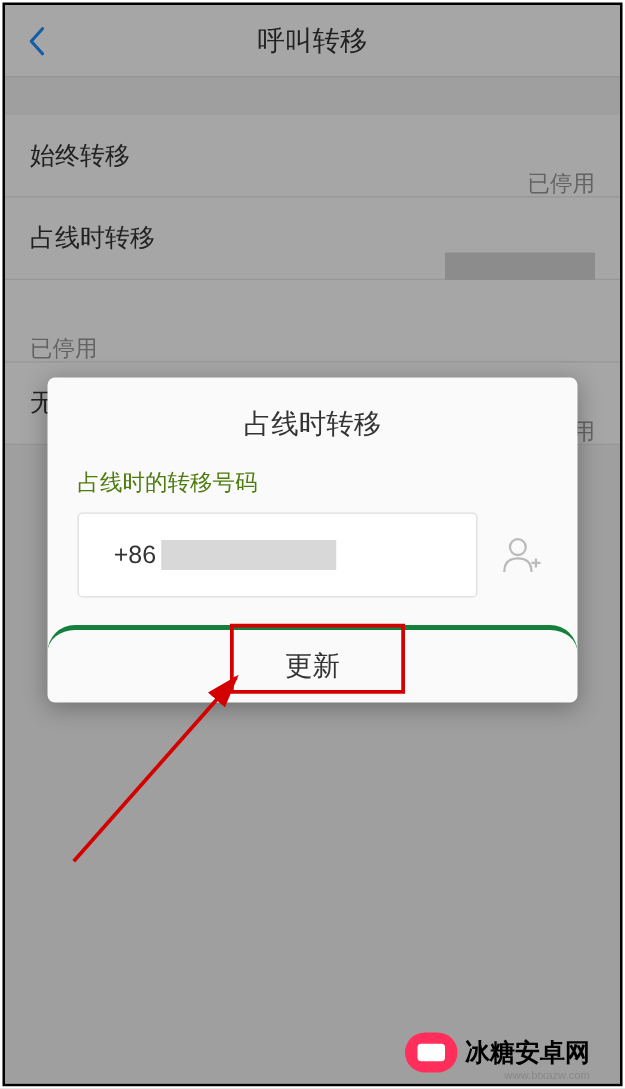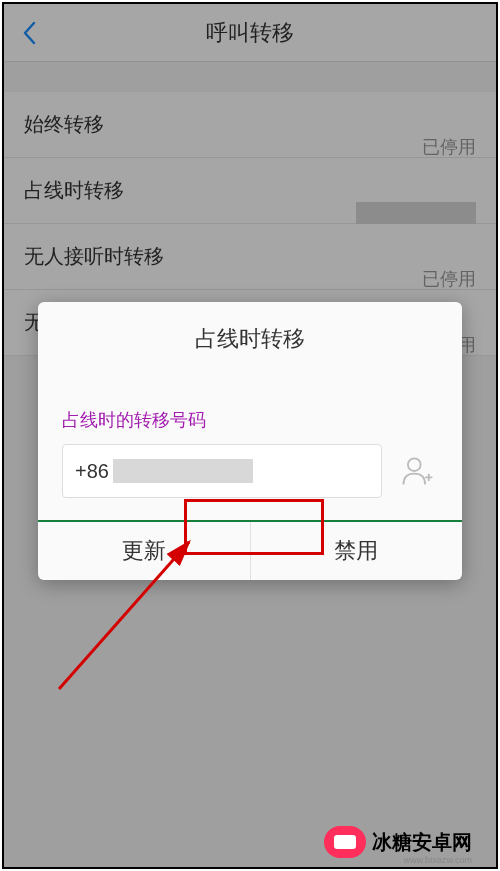--- a/index.html
+++ b/index.html
@@ -78,35 +78,34 @@
       box-shadow: 0 4px 20px rgba(0,0,0,0.3);
     }
     .dialog-title {
       text-align: center;
       font-size: 22px;
       color: #333;
       padding: 22px 0 14px;
     }
     .dialog-label {
       font-size: 18px;
-      color: #a21caf;
+      color: #4d7c0f;
       padding: 6px 24px 12px;
-      margin-top: 34px;
     }
     .input-row {
       display: flex;
       align-items: center;
       padding: 0 24px 22px;
     }
     .phone-input {
       flex: 1;
-      height: 54px;
+      height: 68px;
       border: 1px solid #ddd;
       border-radius: 4px;
-      padding: 0 12px;
+      padding: 0 28px;
       font-size: 20px;
       color: #333;
       background: #fff;
       display: flex;
       align-items: center;
     }
     .phone-prefix { color: #333; }
     .phone-redacted {
       display: inline-block;
       width: 140px;
@@ -118,21 +117,22 @@
       width: 42px;
       height: 42px;
       margin-left: 14px;
       display: flex;
       align-items: center;
       justify-content: center;
       color: #bbb;
     }
     .dialog-buttons {
       display: flex;
-      border-top: 2px solid #15803d;
+      border-top: 4px solid #15803d;
+      border-radius: 22px;
     }
     .dialog-btn {
       flex: 1;
       height: 58px;
       display: flex;
       align-items: center;
       justify-content: center;
       font-size: 22px;
       color: #333;
       border-right: 1px solid #e0e0e0;
@@ -215,21 +215,20 @@
       <span class="row-label">始终转移</span>
       <span class="row-status">已停用</span>
     </div>
     <div class="settings-row">
       <span class="row-label">占线时转移</span>
       <span class="row-status">
         <span class="status-redacted"></span>
       </span>
     </div>
     <div class="settings-row">
-      <span class="row-label">无人接听时转移</span>
       <span class="row-status">已停用</span>
     </div>
     <div class="settings-row">
       <span class="row-label">无</span>
       <span class="row-status">用</span>
     </div>
   </div>
 
   <div class="overlay"></div>
 
@@ -246,23 +245,20 @@
           <circle cx="18" cy="14" r="7" stroke="#bbb" stroke-width="2" fill="none"></circle>
           <path d="M6 36 Q6 24 18 24 Q30 24 30 36" stroke="#bbb" stroke-width="2" fill="none"></path>
           <path d="M30 28 L38 28 M34 24 L34 32" stroke="#bbb" stroke-width="2"></path>
         </svg>
       </div>
     </div>
     <div class="dialog-buttons">
       <div class="dialog-btn">
         <span>更新</span>
       </div>
-      <div class="dialog-btn">
-        <span>禁用</span>
-      </div>
     </div>
   </div>
 
   <div class="highlight-box" style="top:495px; left:180px; width:140px; height:56px;"></div>
 
   <svg class="arrow-svg" style="top:520px; left:30px; width:180px; height:180px;">
     <defs>
       <marker id="arrowhead" markerWidth="10" markerHeight="10" refX="8" refY="3" orient="auto">
         <polygon points="0 0, 9 3, 0 6" fill="#d40000"></polygon>
       </marker>

